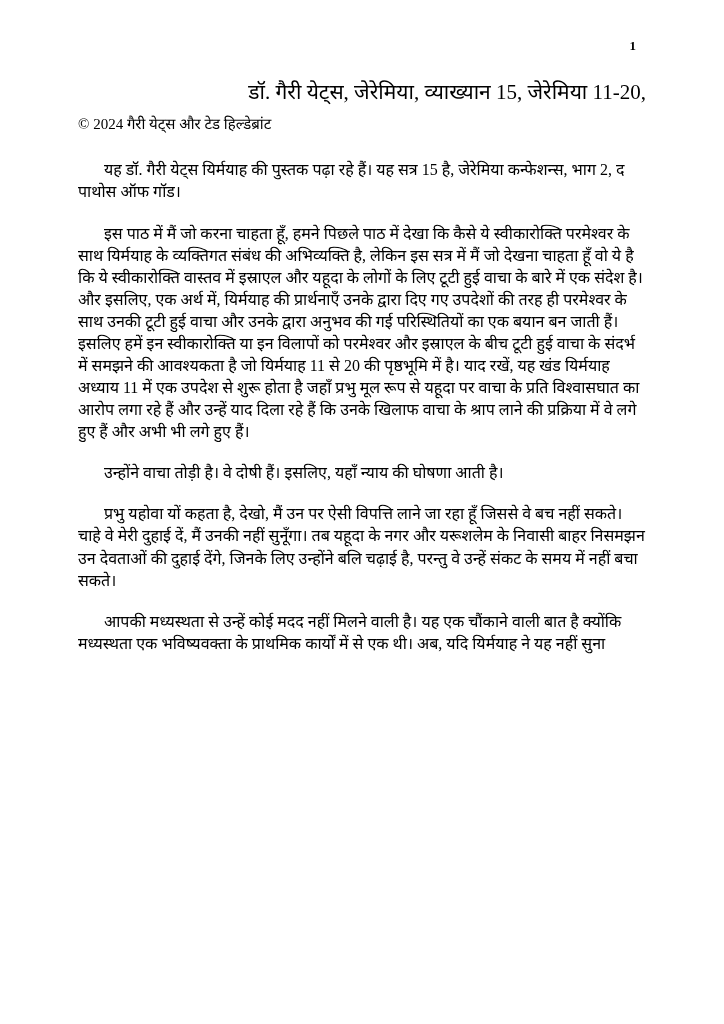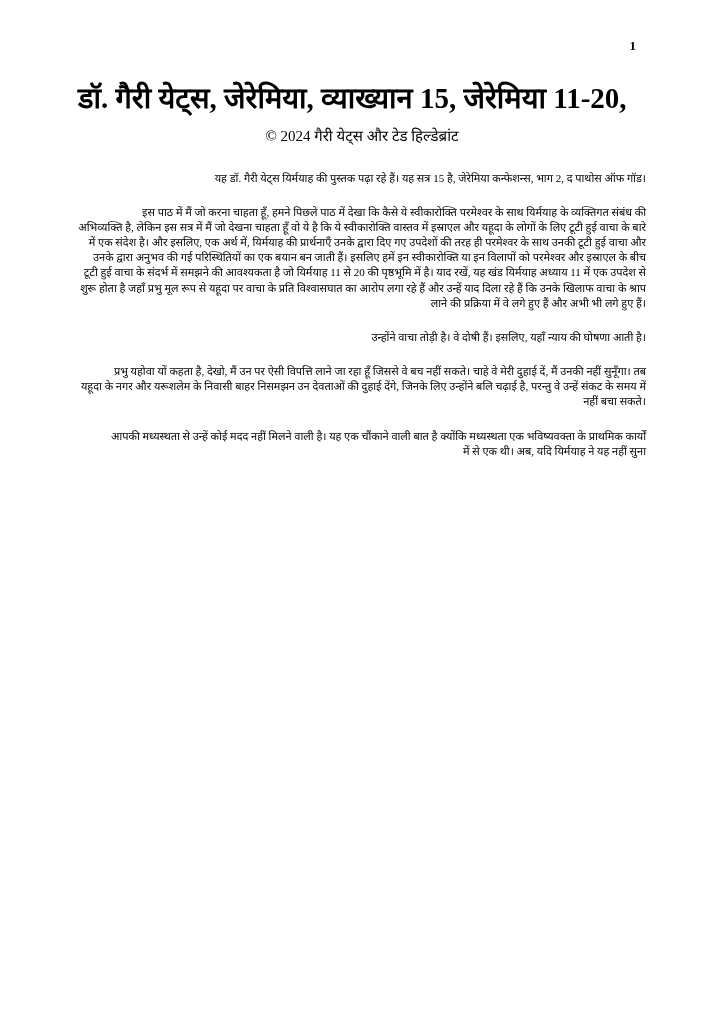--- a/index.html
+++ b/index.html
@@ -21,38 +21,37 @@
   .page-number {
     position: absolute;
     top: 38px;
     right: 88px;
     font-size: 13px;
     font-weight: bold;
     color: #000000;
   }
   .title {
     margin: 42px 0 6px 0;
-    text-align: left;
-    font-size: 29px;
-    font-weight: bold;
+    text-align: right;
+    font-size: 21px;
+    font-weight: normal;
     line-height: 1.4;
   }
   .title-line {
     display: block;
   }
   .copyright {
-    text-align: center;
     font-size: 15px;
     margin-bottom: 26px;
   }
   .body-text p {
     margin: 0 0 19px 0;
-    font-size: 11px;
+    font-size: 16px;
     line-height: 1.38;
-    text-align: right;
+    text-align: left;
     text-indent: 26px;
   }
 </style>
 </head>
 <body>
 
 <div class="page">
 
   <div class="page-number">1</div>
 

